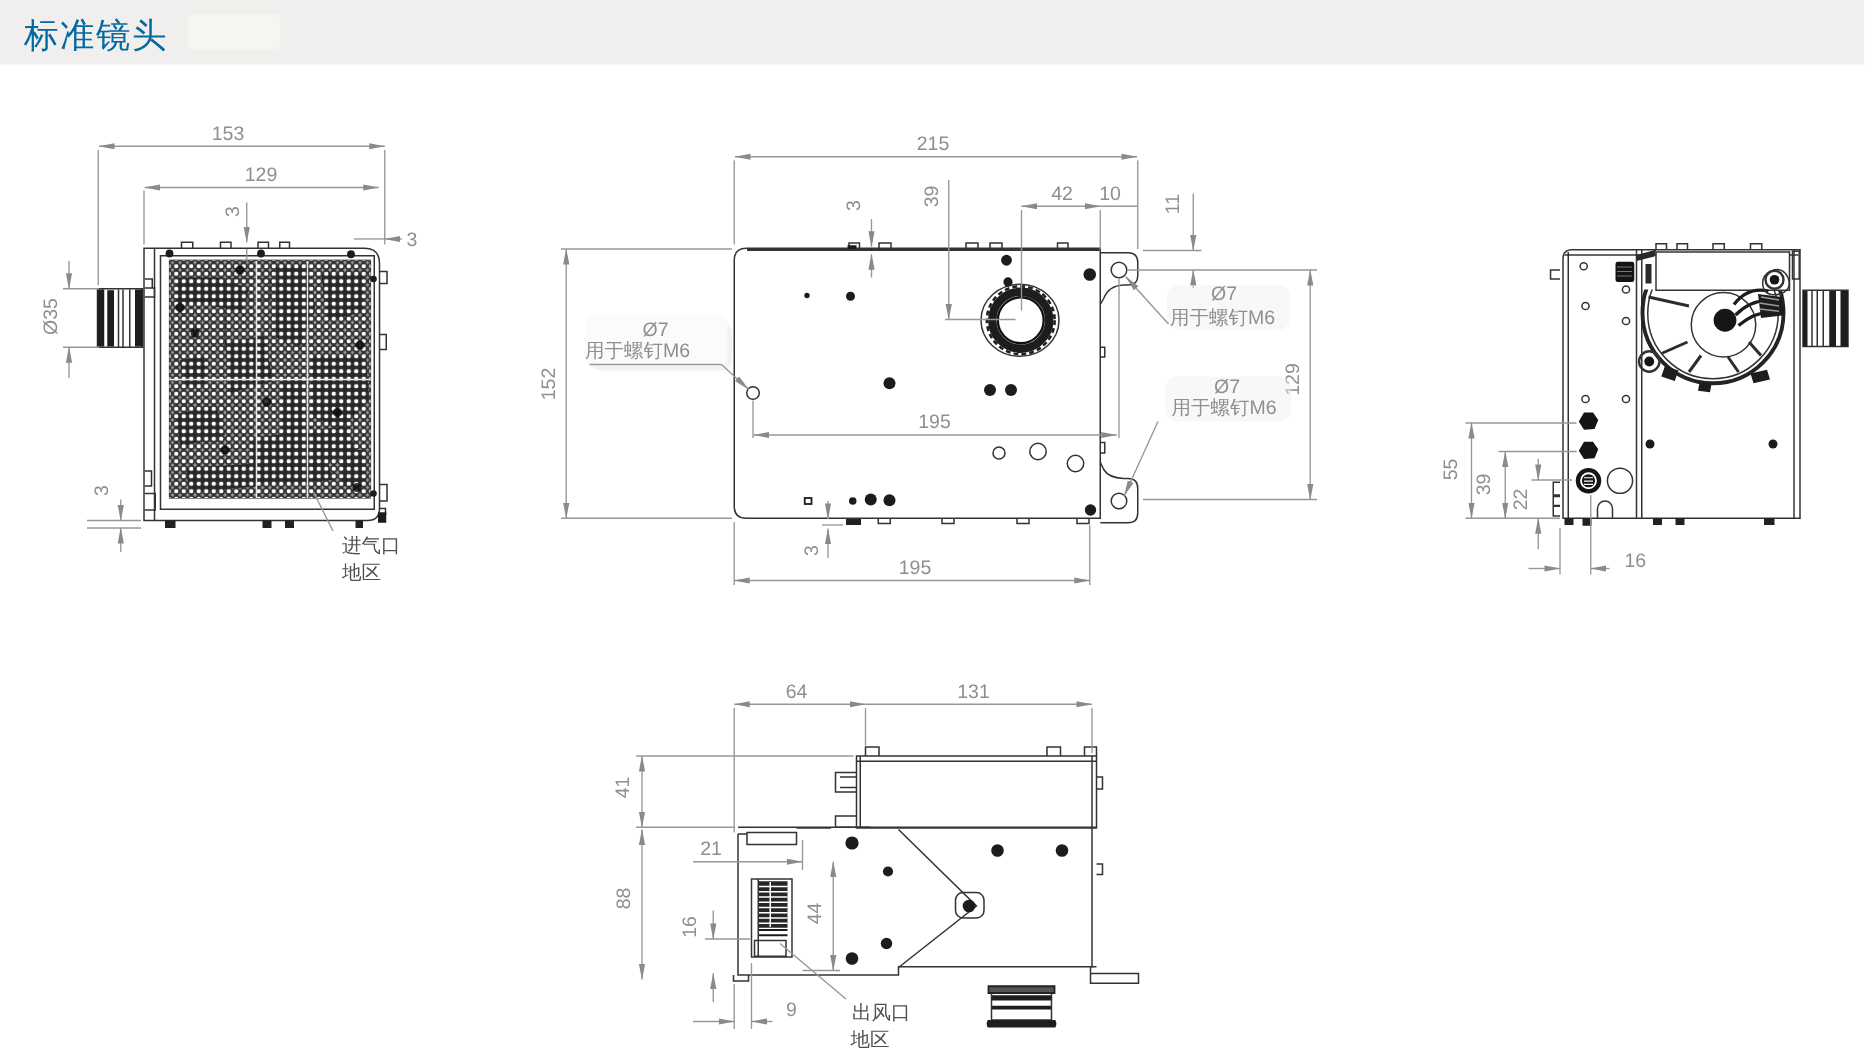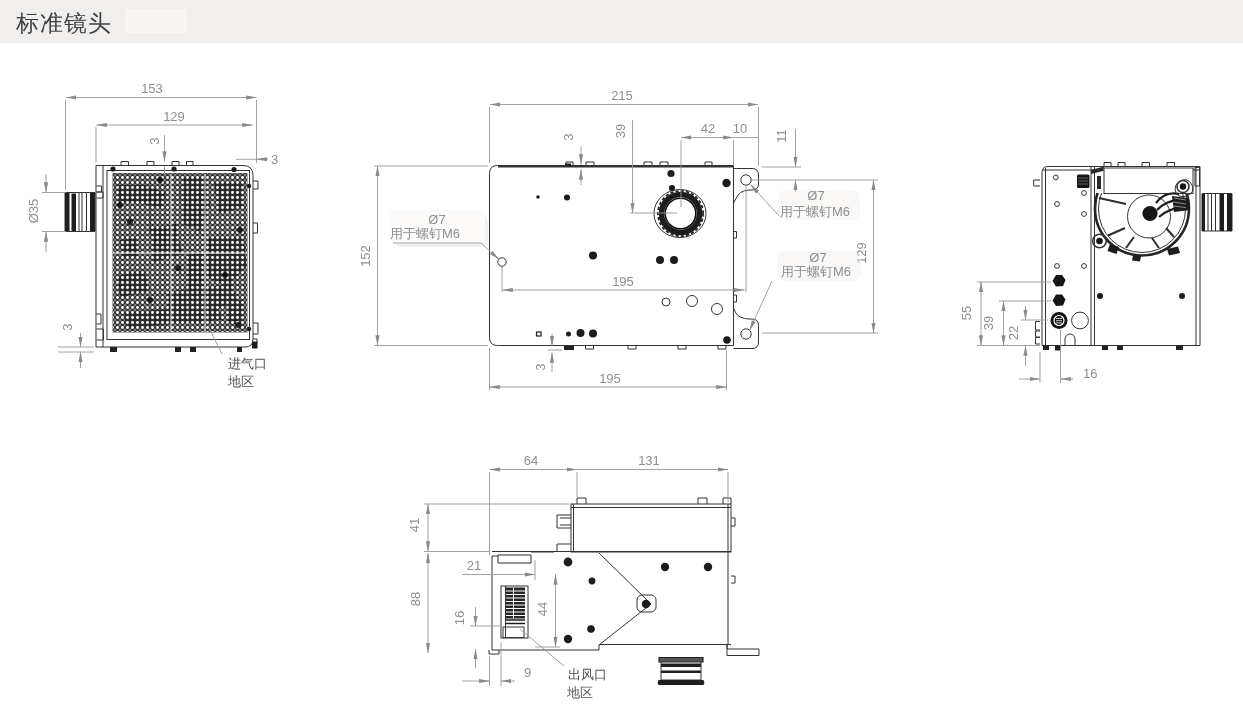--- a/index.html
+++ b/index.html
@@ -1,18 +1,18 @@
 <!DOCTYPE html>
 <html><head>
 <meta charset="utf-8">
 <style>
 html,body{margin:0;padding:0;background:#ffffff;font-family:"Liberation Sans",sans-serif;}
 #page{position:relative;width:1243px;height:706px;overflow:hidden;background:#fff;}
 #hdr{position:absolute;left:0;top:0;width:1243px;height:43px;background:#f0efee;}
-#hdr span{position:absolute;left:16px;top:8px;font-size:23px;color:#404040;letter-spacing:1px;}
+#hdr span{position:absolute;left:16px;top:8px;font-size:23px;color:#0369a1;letter-spacing:1px;}
 #hdrbox{position:absolute;left:125px;top:9px;width:62px;height:24px;background:#f6f5f2;border-radius:4px;}
 svg{position:absolute;left:0;top:0;}
 .d{stroke:#979797;stroke-width:0.9;fill:none;}
 .p{stroke:#333333;stroke-width:1;fill:none;}
 .p2{stroke:#333333;stroke-width:1.6;fill:none;}
 .t{fill:#8f8f8f;font-size:13px;}
 .tc{fill:#515151;font-size:13px;}
 .tg{fill:#8f8f8f;font-size:13px;}
 </style>
 </head>

